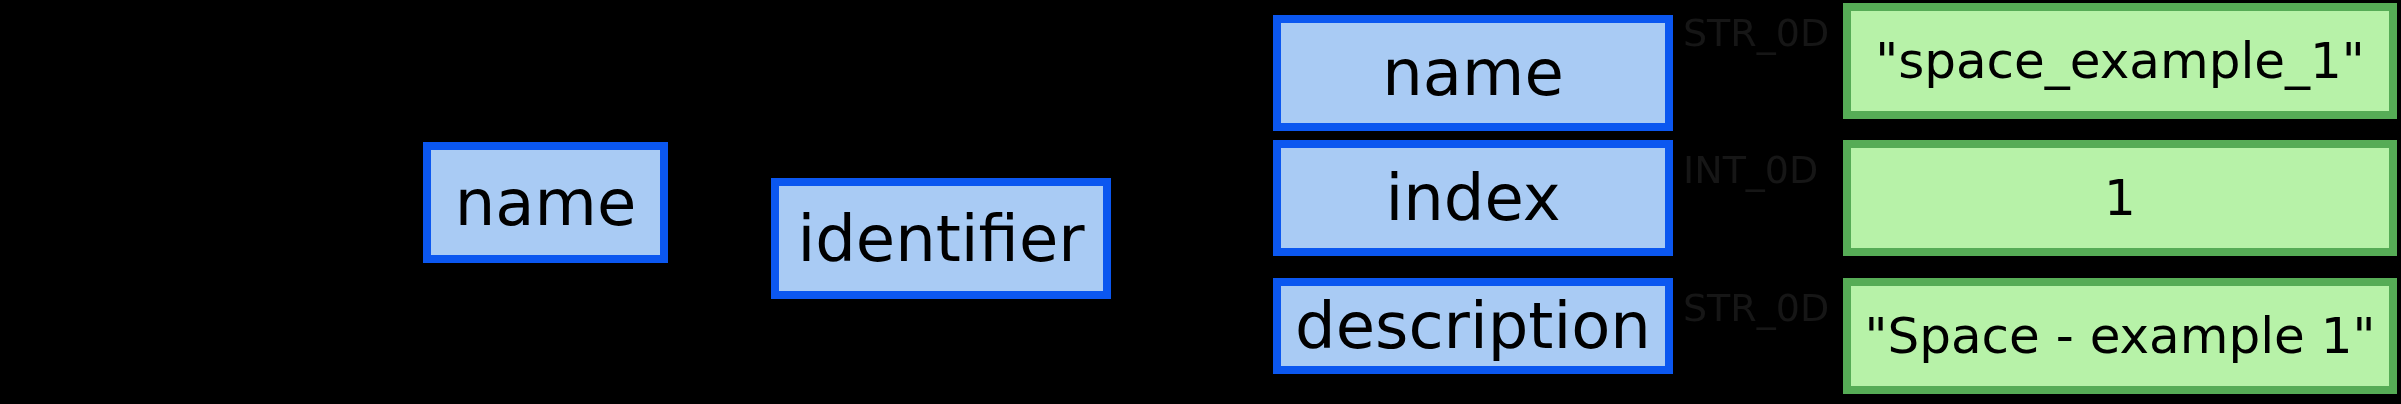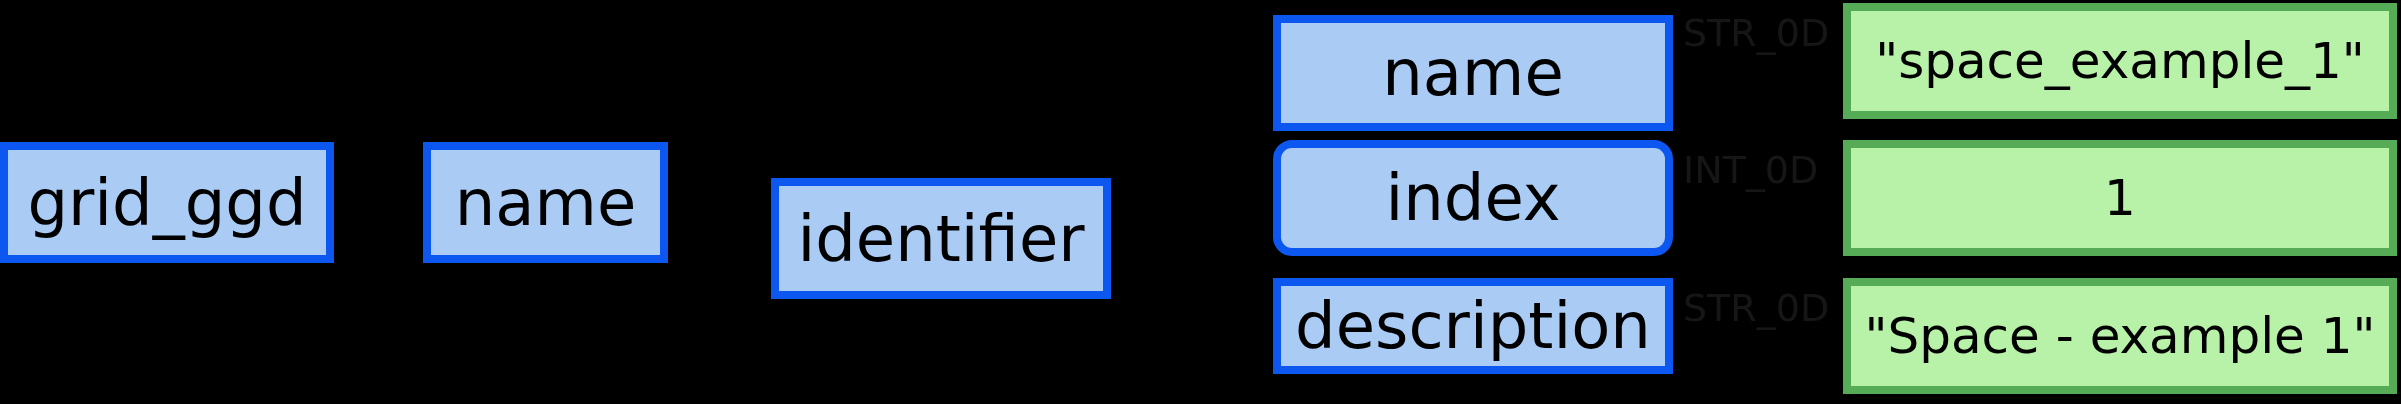--- a/index.html
+++ b/index.html
@@ -29,21 +29,21 @@
     background: #b7f2a8;
     border: 8px solid #56ac56;
     font-size: 50px;
   }
   
   .n-grid      { left: 0px;    top: 142px; width: 334px; height: 121px; }
   .n-space     { left: 423px;  top: 142px; width: 245px; height: 121px; }
   .n-ident     { left: 771px;  top: 142px; width: 340px; height: 121px; margin-top: 36px; }
   
   .n-name      { left: 1273px; top: 15px;   width: 400px; height: 116px; }
-  .n-index     { left: 1273px; top: 140px; width: 400px; height: 116px; border-radius: 19px; }
+  .n-index     { left: 1273px; top: 140px; width: 400px; height: 116px; }
   .n-desc      { left: 1273px; top: 278px; width: 400px; height: 96px; }
   
   .n-val1      { left: 1843px; top: 3px;   width: 554px; height: 116px; }
   .n-val2      { left: 1843px; top: 140px; width: 554px; height: 116px; }
   .n-val3      { left: 1843px; top: 278px; width: 554px; height: 116px; }
 
   .edge-label {
     position: absolute;
     left: 1683px;
     width: 160px;
@@ -86,21 +86,20 @@
     <line x1="1105" y1="202" x2="1283" y2="336"></line>
     <rect x="1270" y="329" width="15" height="14"></rect>
     <line x1="1671" y1="61" x2="1855" y2="61"></line>
     <rect x="1840" y="54" width="15" height="14"></rect>
     <line x1="1671" y1="198" x2="1855" y2="198"></line>
     <rect x="1840" y="191" width="15" height="14"></rect>
     <line x1="1671" y1="336" x2="1855" y2="336"></line>
     <rect x="1840" y="329" width="15" height="14"></rect>
   </svg>
 
-  <div class="node blue n-grid">grid_ggd</div>
   <div class="node blue n-space">name</div>
   <div class="node blue n-ident">identifier</div>
 
   <div class="node blue n-name">name</div>
   <div class="node blue n-index">index</div>
   <div class="node blue n-desc">description</div>
 
   <div class="edge-label el-1">STR_0D</div>
   <div class="edge-label el-2">INT_0D</div>
   <div class="edge-label el-3">STR_0D</div>

